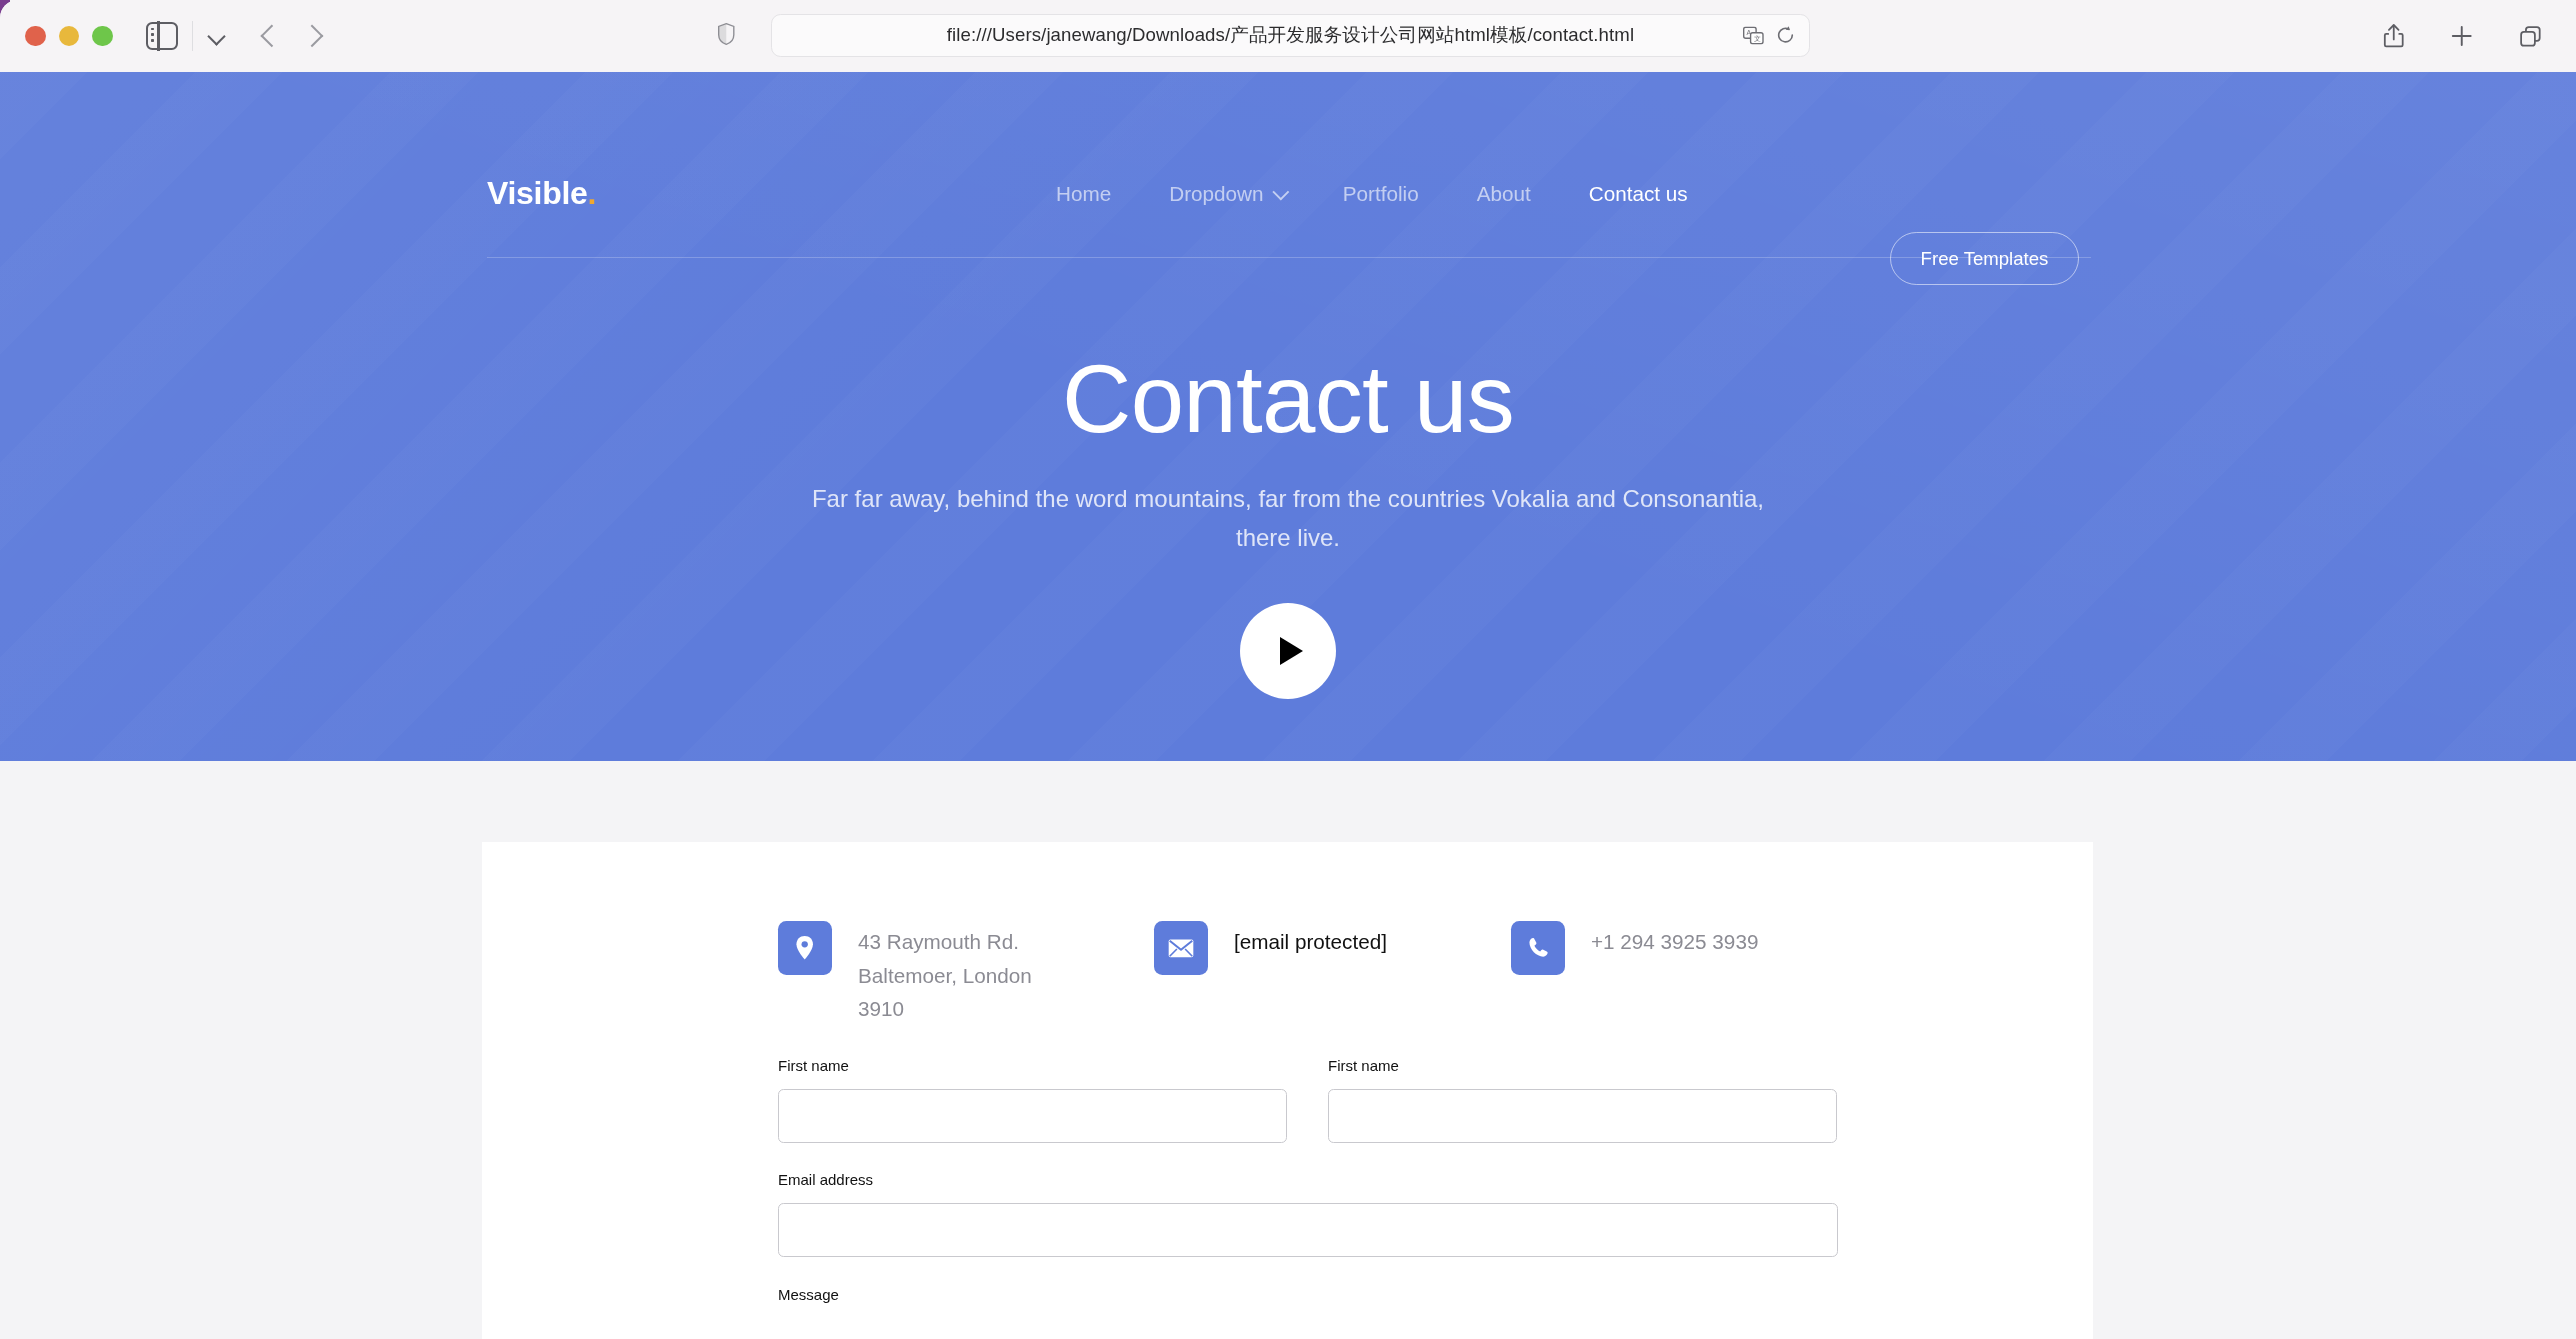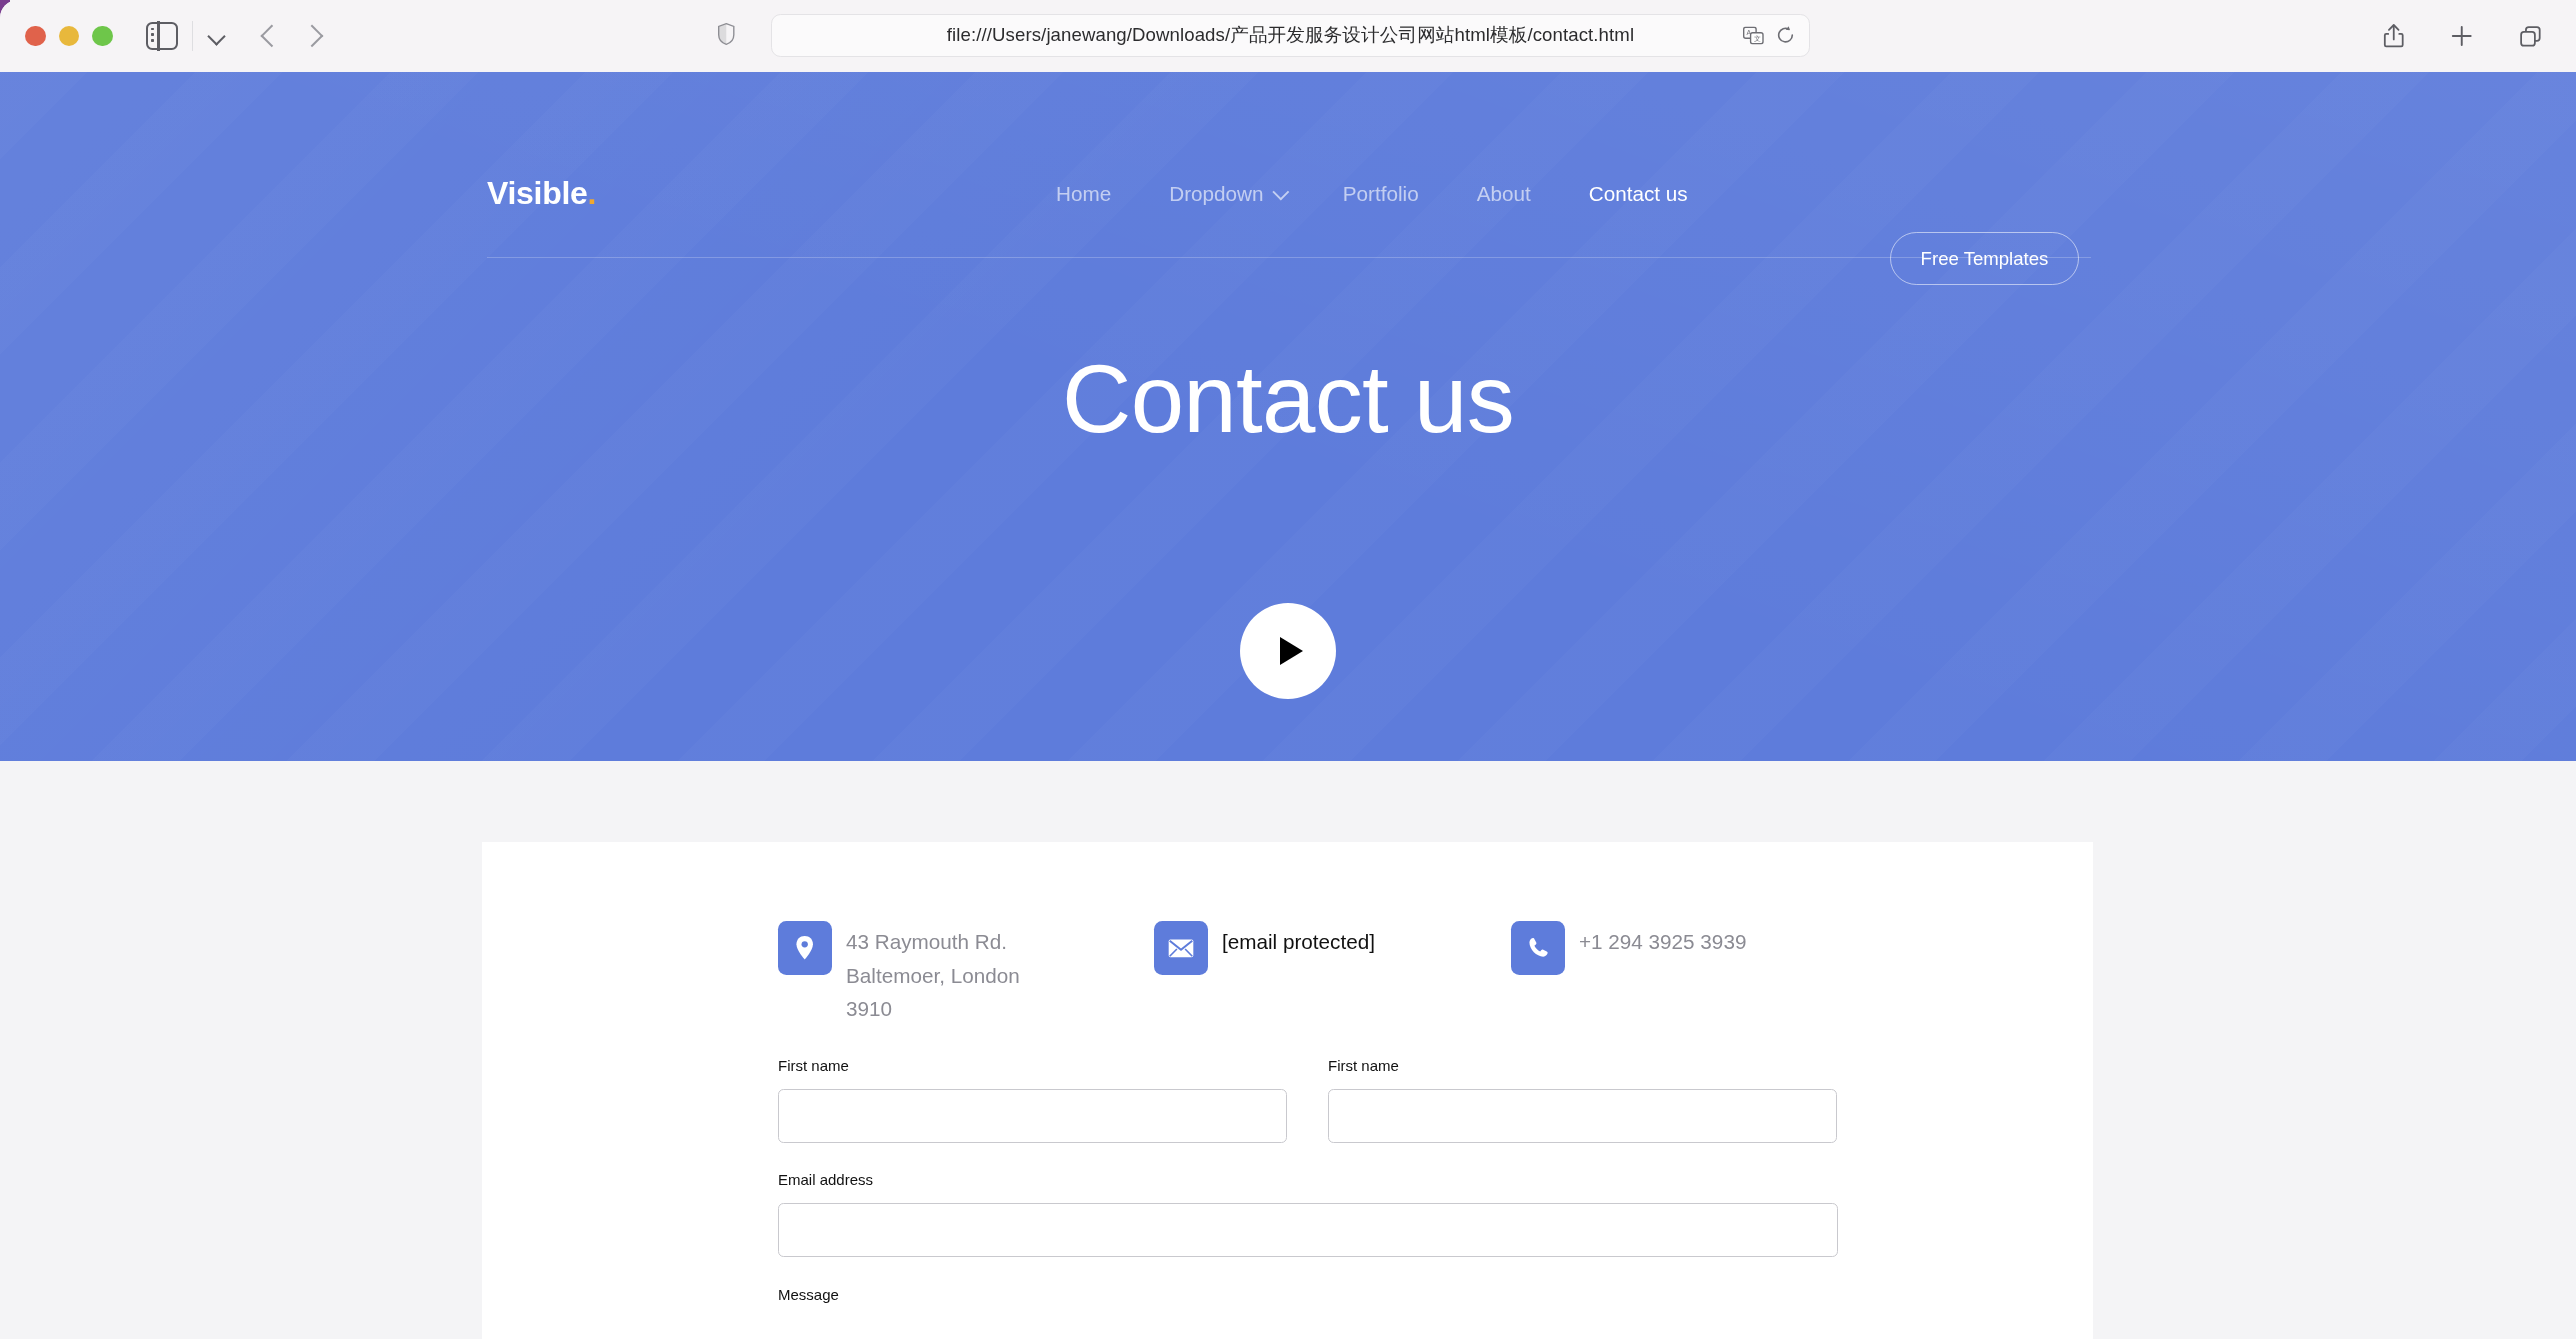--- a/index.html
+++ b/index.html
@@ -301,21 +301,21 @@
   .info-icon {
     width: 54px; height: 54px;
     border-radius: 8.3px;
     background: #5e7cdb;
     display: flex;
     align-items: center;
     justify-content: center;
     flex: 0 0 auto;
   }
   .info-text {
-    margin-left: 14px;
+    margin-left: 26px;
     font-size: 20.7px;
     color: #8b8b93;
     line-height: 1.62;
     padding-top: 4.1px;
   }
   .info-text.dark { color: #111111; }
 
   .contact-form {
     position: absolute;
     left: 296px; top: 215px;
@@ -446,20 +446,21 @@
       <a class="nav-link">About</a>
       <a class="nav-link active">Contact us</a>
     </nav>
 
     <div class="header-rule"></div>
 
     <button class="free-templates-btn">Free Templates</button>
   </header>
 
   <h1 class="hero-title">Contact us</h1>
+  <p class="hero-sub">Far far away, behind the word mountains, far from the countries Vokalia and Consonantia, there live.</p>
 
   <button class="play-button">
     <span class="play-tri"></span>
   </button>
 </section>
 
 <section class="page-body">
   <div class="contact-card">
 
     <div class="contact-info">

